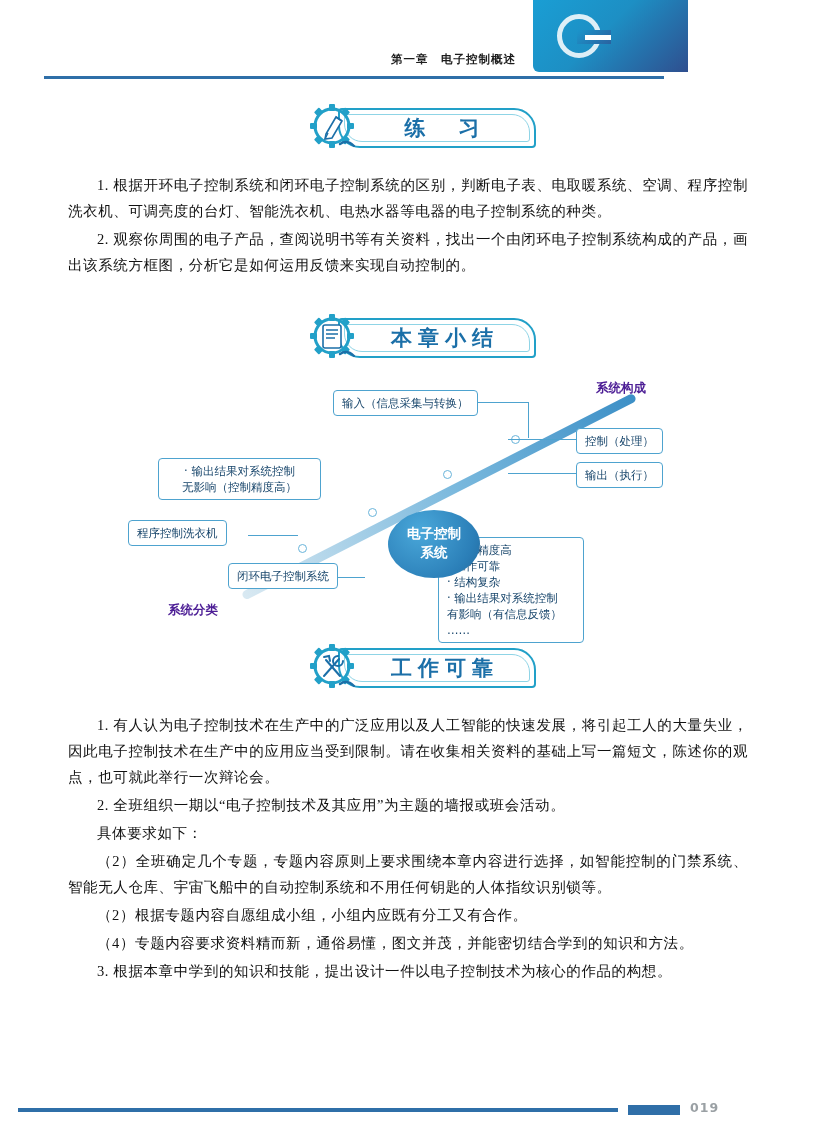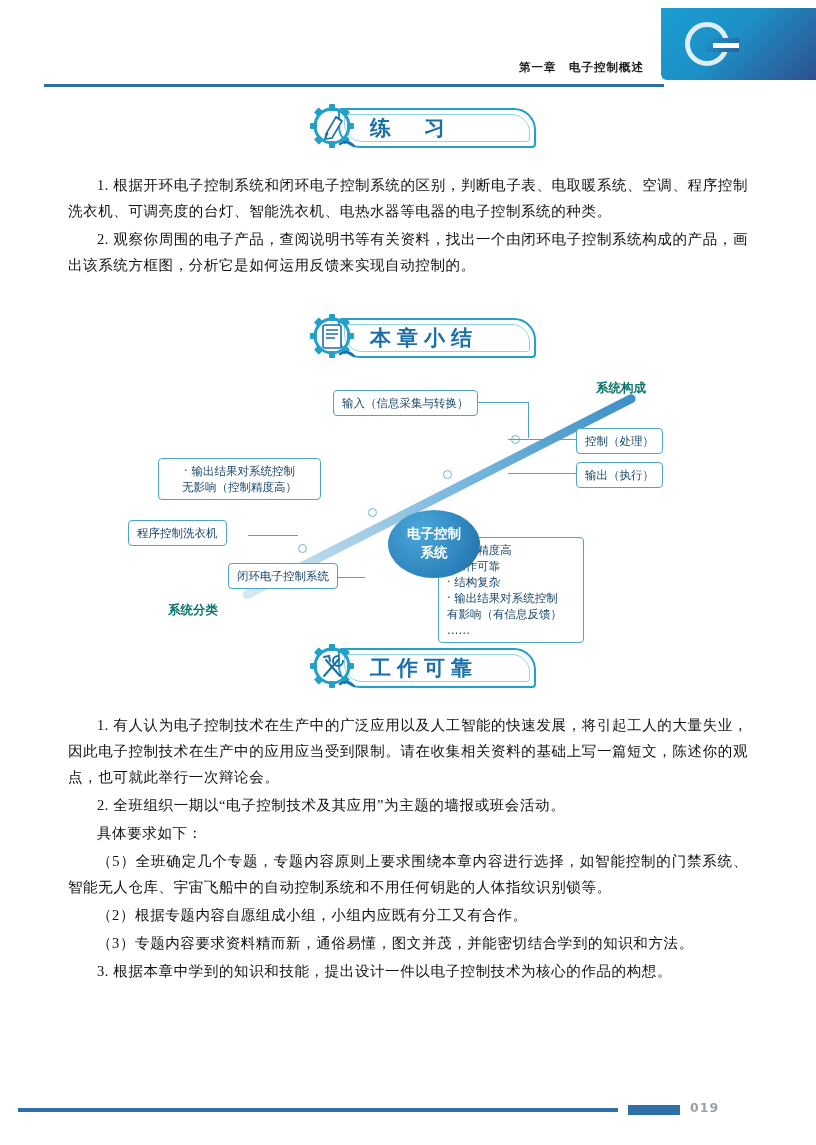--- a/index.html
+++ b/index.html
@@ -12,23 +12,23 @@
     background: #ffffff;
     font-family: "Liberation Serif", "DejaVu Serif", serif;
     color: #111111;
     position: relative;
     overflow: hidden;
   }
 
   
   .header {
     position: absolute;
-    top: 8px;
+    top: 0;
     left: 0;
-    width: 816px;
+    width: 688px;
     height: 90px;
   }
   .header-bar {
     position: absolute;
     top: 0;
     right: 0;
     width: 155px;
     height: 72px;
     background: linear-gradient(135deg, #1a9ed4 0%, #1d8fc4 45%, #2f4f8f 100%);
     border-bottom-left-radius: 6px;
@@ -118,20 +118,21 @@
   .st-text {
     position: absolute;
     left: 92px;
     top: 14px;
     width: 150px;
     font-size: 21px;
     font-weight: bold;
     color: #1b6fa8;
     letter-spacing: 6px;
     font-family: "DejaVu Sans", "Liberation Sans", sans-serif;
+    text-align: center;
   }
   .st-gear {
     position: absolute;
     left: 28px;
     top: 0px;
     width: 56px;
     height: 56px;
   }
   .gear-svg { display:block; }
 
@@ -208,21 +209,21 @@
     text-align: center;
     line-height: 19px;
     padding-top: 14px;
     box-sizing: border-box;
     font-family: "DejaVu Sans", "Liberation Sans", sans-serif;
   }
   .map-label {
     position: absolute;
     font-size: 12.5px;
     font-weight: bold;
-    color: #0f766e;
+    color: #4c1d95;
     font-family: "DejaVu Sans", "Liberation Sans", sans-serif;
     white-space: nowrap;
   }
 
   
   .footer {
     position: absolute;
     bottom: 26px;
     left: 0;
     width: 717px;
@@ -413,23 +414,23 @@
       </svg>
     </div>
     <div class="st-text">工作可靠</div>
   </div>
 </div>
 
 <div class="content" style="top:712px;">
   <p class="para indent">1. 有人认为电子控制技术在生产中的广泛应用以及人工智能的快速发展，将引起工人的大量失业，因此电子控制技术在生产中的应用应当受到限制。请在收集相关资料的基础上写一篇短文，陈述你的观点，也可就此举行一次辩论会。</p>
   <p class="para indent">2. 全班组织一期以“电子控制技术及其应用”为主题的墙报或班会活动。</p>
   <p class="para indent">具体要求如下：</p>
-  <p class="para indent">（5）全班确定几个专题，专题内容原则上要求围绕本章内容进行选择，如智能控制的门禁系统、智能无人仓库、宇宙飞船中的自动控制系统和不用任何钥匙的人体指纹识别锁等。</p>
+  <p class="para indent">（2）全班确定几个专题，专题内容原则上要求围绕本章内容进行选择，如智能控制的门禁系统、智能无人仓库、宇宙飞船中的自动控制系统和不用任何钥匙的人体指纹识别锁等。</p>
   <p class="para indent">（2）根据专题内容自愿组成小组，小组内应既有分工又有合作。</p>
-  <p class="para indent">（3）专题内容要求资料精而新，通俗易懂，图文并茂，并能密切结合学到的知识和方法。</p>
+  <p class="para indent">（4）专题内容要求资料精而新，通俗易懂，图文并茂，并能密切结合学到的知识和方法。</p>
   <p class="para indent">3. 根据本章中学到的知识和技能，提出设计一件以电子控制技术为核心的作品的构想。</p>
 </div>
 
 <div class="footer">
   <div class="footer-line"></div>
   <div class="footer-block"></div>
   <div class="footer-page">019</div>
 </div>
 
 </body></html>

